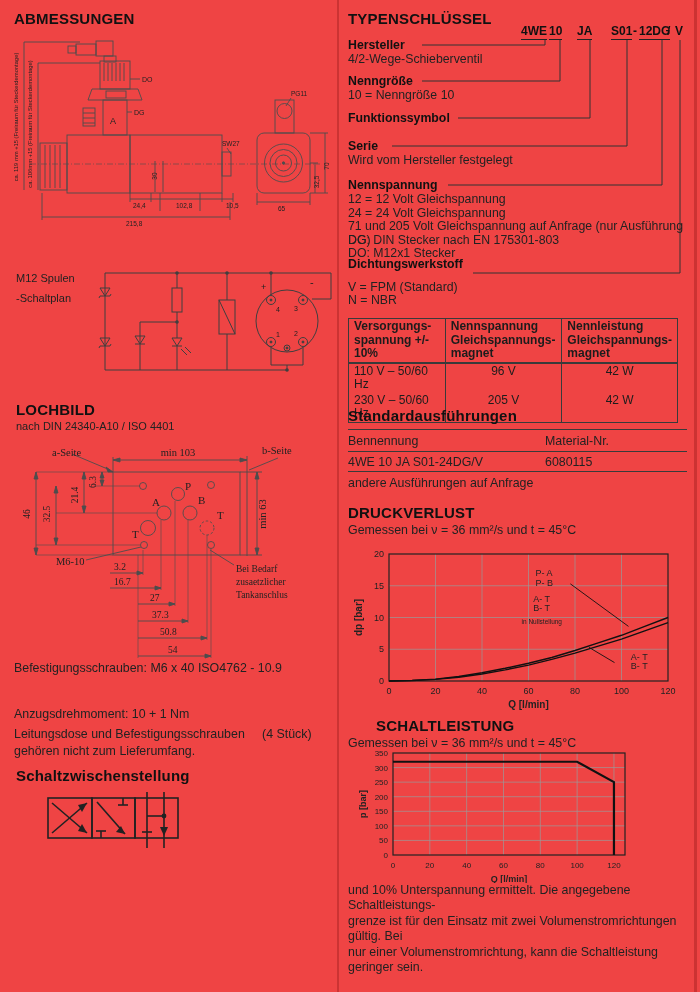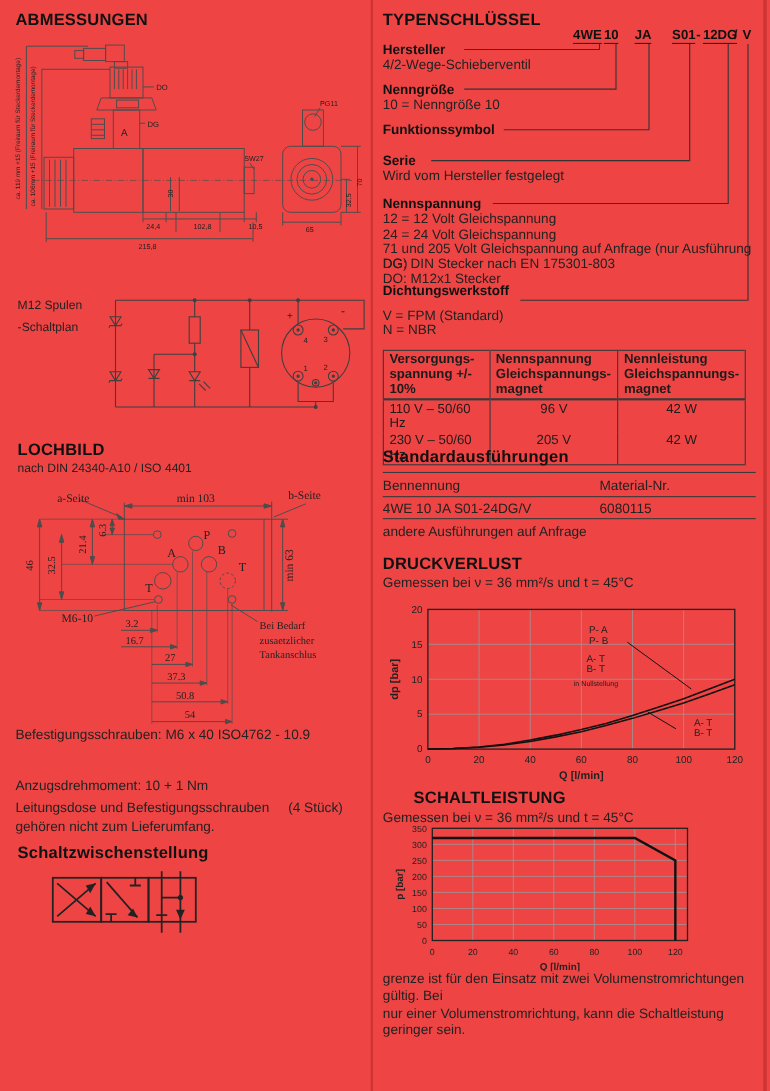--- a/index.html
+++ b/index.html
@@ -478,18 +478,19 @@
       <line x1="45" y1="22.57142857142857" x2="277" y2="22.57142857142857" stroke="#9a9a9a" stroke-width="0.7"></line>
       <text x="40" y="25.57142857142857" text-anchor="end" font-size="8" fill="#111">300</text>
       <text x="40" y="11" text-anchor="end" font-size="8" fill="#111">350</text>
       <rect x="45" y="8" width="232" height="102" fill="none" stroke="#222" stroke-width="1.2"></rect>
       <polyline points="45,16.742857142857147 229.12698412698413,16.742857142857147 265.95238095238096,37.14285714285714 265.95238095238096,110" fill="none" stroke="#111" stroke-width="2.2"></polyline>
       <text x="161" y="137" text-anchor="middle" font-size="9" font-weight="bold" fill="#111">Q [l/min]</text>
       <text x="18" y="59" text-anchor="middle" font-size="9" font-weight="bold" fill="#111" transform="rotate(-90 18 59)">p [bar]</text>
     </svg>
 
   <div class="abs" style="left:348px;top:883px;width:345px;">
+    <div class="ftr">und 10% Unterspannung ermittelt. Die angegebene Schaltleistungs-</div>
     <div class="ftr">grenze ist für den Einsatz mit zwei Volumenstromrichtungen gültig. Bei</div>
     <div class="ftr">nur einer Volumenstromrichtung, kann die Schaltleistung geringer sein.</div>
 
   </div>
 
 </div>
 
 </body></html>

